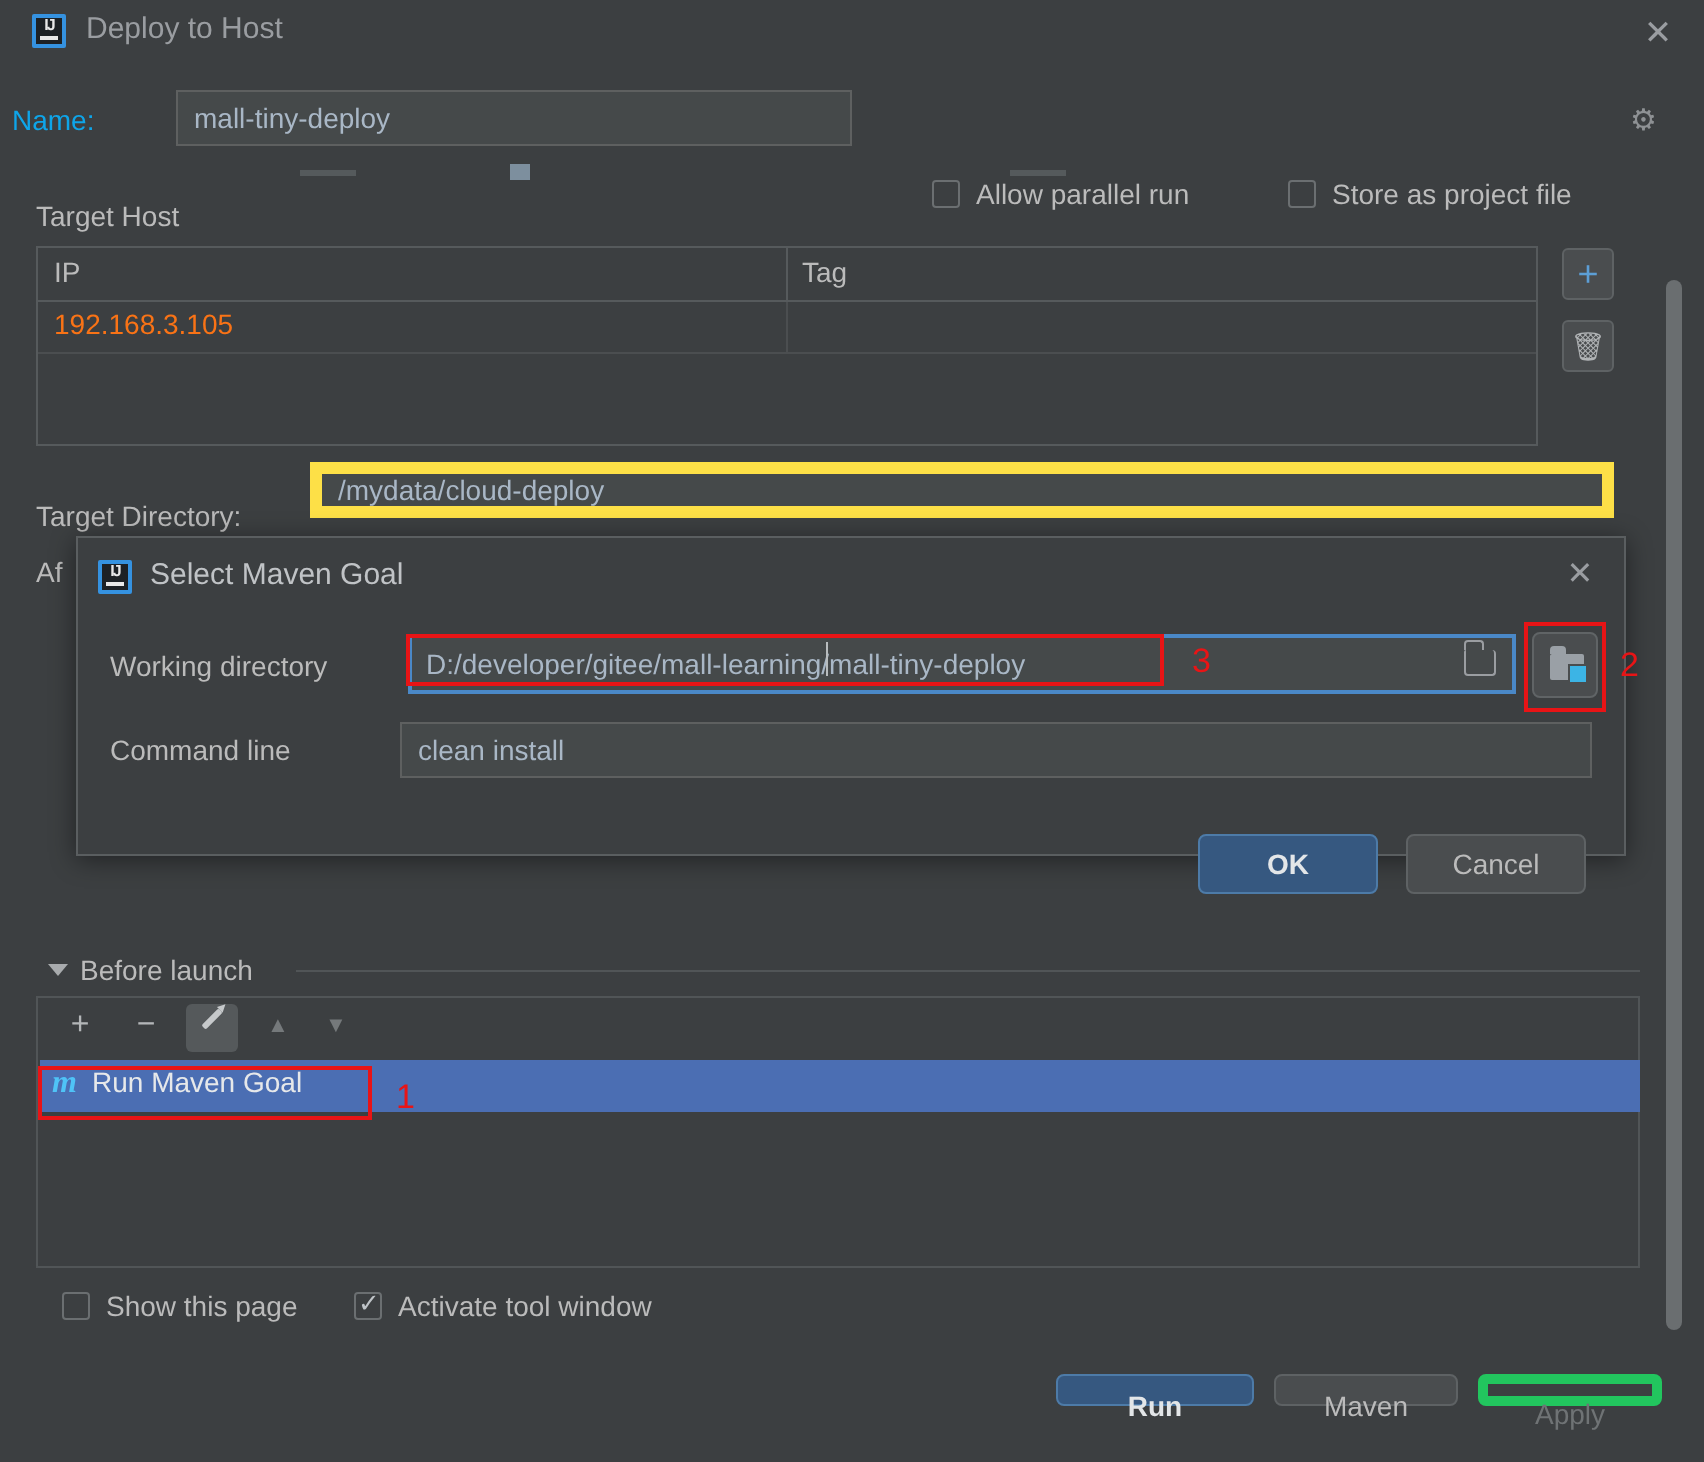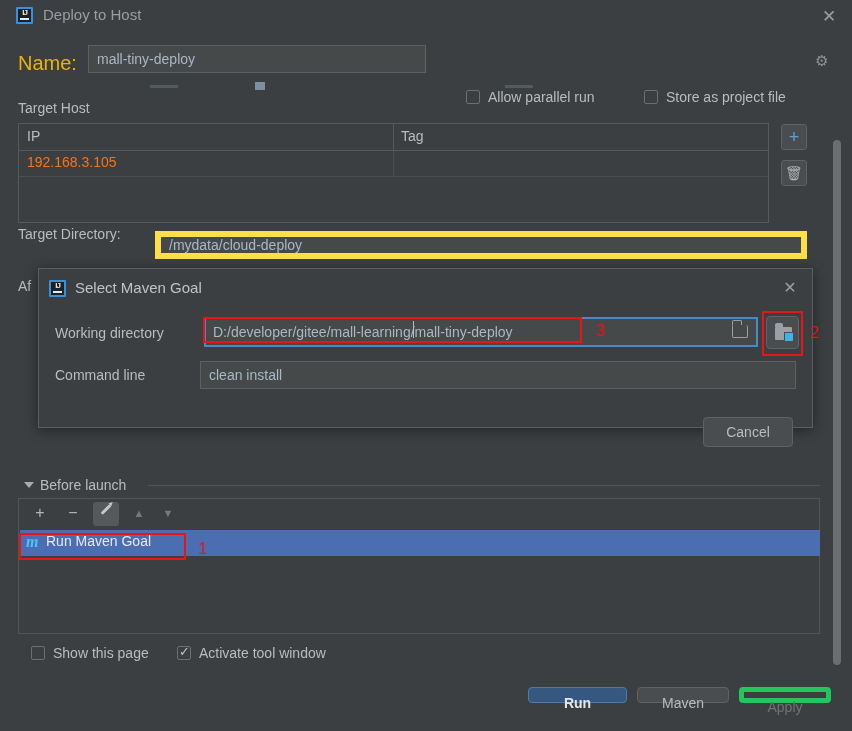--- a/index.html
+++ b/index.html
@@ -33,21 +33,21 @@
     position: absolute; left: 43px; top: 6px;
     font-size: 15px; color: #9a9da1;
   }
   .win-close {
     position: absolute; left: 818px; top: 6px; width: 22px; height: 22px;
     color: #9a9da1; font-size: 17px; text-align: center; line-height: 22px;
     cursor: pointer;
   }
 
   
-  .lbl-name { position: absolute; left: 18px; top: 52px; font-size: 20px; color: #eab308; }
+  .lbl-name { position: absolute; left: 6px; top: 52px; font-size: 14px; color: #0ea5e9; }
   .name-field {
     position: absolute; left: 88px; top: 45px; width: 338px; height: 28px;
     background: #45494a; border: 1px solid #5e6060; color: #a9b7c6;
     padding: 4px 8px; font-size: 14px; font-family: "Liberation Sans", sans-serif;
     line-height: 20px;
   }
   .cb-row { position: absolute; top: 51px; height: 20px; margin-top: 38px; }
   .cbox {
     display: inline-block; width: 14px; height: 14px; vertical-align: -2px;
     background: #3c3f41; border: 1px solid #6b6f71; border-radius: 2px;
@@ -86,21 +86,21 @@
     background: #4a4d4f; border: 1px solid #5e6264; border-radius: 3px;
     text-align: center; line-height: 24px; cursor: pointer;
   }
   .sq-btn.plus { left: 781px; top: 124px; color: #5c9fd6; font-size: 18px; }
   .sq-btn.trash { left: 781px; top: 160px; color: #b0b3b5; font-size: 14px; }
 
   .scroll-track { position: absolute; left: 832px; top: 110px; width: 10px; height: 560px; }
   .scroll-thumb { position: absolute; left: 833px; top: 140px; width: 8px; height: 525px; background: #6a6e70; border-radius: 4px; }
 
   
-  .lbl-td { position: absolute; left: 18px; top: 226px; font-size: 14px; color: #bbbbbb; }
+  .lbl-td { position: absolute; left: 18px; top: 250px; font-size: 14px; color: #bbbbbb; }
   .td-field {
     position: absolute; left: 155px; top: 231px; width: 652px; height: 28px;
     background: #45494a; border: 6px solid #fde047; color: #a9b7c6;
     padding: 4px 8px; font-size: 14px; line-height: 20px;
     font-family: "Liberation Sans", sans-serif;
   }
   .lbl-af { position: absolute; left: 18px; top: 278px; font-size: 14px; color: #bbbbbb; }
 
   
   .modal {
@@ -333,20 +333,21 @@
       <input class="wd-input" value="D:/developer/gitee/mall-learning/mall-tiny-deploy" style="">
       <span class="wd-folder"></span>
     </div>
     <div class="browse-btn">
       <span class="folder-ic"></span>
     </div>
 
     <div class="m-lbl lbl-cl">Command line</div>
     <input class="cl-field" value="clean install" style="">
 
+    <div class="btn primary btn-ok">OK</div>
     <div class="btn normal btn-cancel">Cancel</div>
   </div>
 
   <div class="caret"></div>
 
   <div class="anno-box ab-1"></div>
   <div class="anno-num an-1">1</div>
   <div class="anno-box ab-2"></div>
   <div class="anno-num an-2">2</div>
   <div class="anno-box ab-3"></div>

